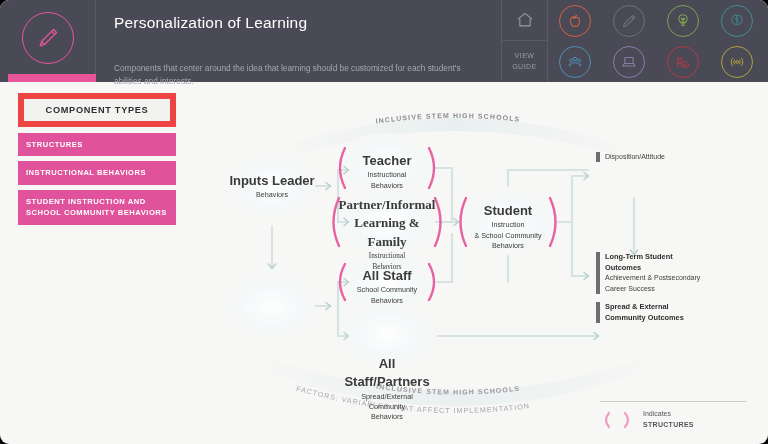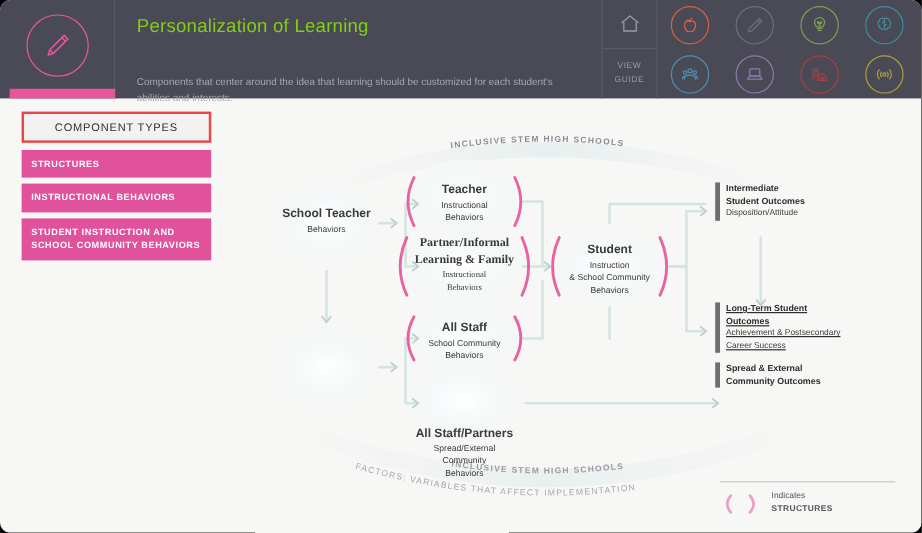--- a/index.html
+++ b/index.html
@@ -41,21 +41,21 @@
     border-radius: 50%;
     display: flex; align-items: center; justify-content: center;
     margin-bottom: 6px;
   }
   .hdr-titles {
     flex: 1;
     padding: 14px 0 0 18px;
   }
   .hdr-title {
     font-size: 15.5px;
-    color: #84cc16;
+    color: #ffffff;
     letter-spacing: .2px;
     margin-bottom: 5px;
   }
   .hdr-sub {
     font-size: 8.3px;
     color: #a6a6b2;
     line-height: 1.55;
     max-width: 360px;
     margin-top: 30px;
   }
@@ -94,24 +94,24 @@
     display: flex; align-items: center; justify-content: center;
   }
 
   
   .legend {
     position: absolute; left: 18px; top: 93px;
     width: 158px;
   }
   .legend-head {
     background: #f2f2f0;
-    border: 2px solid #ef4444;
+    border: 6px solid #ef4444;
     text-align: center;
     font-size: 9.2px;
-    font-weight: normal;
+    font-weight: bold;
     letter-spacing: .7px;
     color: #2e2e2e;
     padding: 6px 0;
     margin-bottom: 6px;
   }
   .legend-item {
     background: #e0529b;
     color: #fff;
     font-size: 7.6px;
     font-weight: bold;
@@ -128,21 +128,21 @@
   }
   .diagram svg { position: absolute; left: 0; top: 0; }
 
   .node {
     position: absolute;
     display: flex; flex-direction: column;
     align-items: center; justify-content: center;
     text-align: center;
     color: #3b3b3b;
   }
-  .node-l1 { font-size: 10px; font-weight: bold; line-height: 1.42; }
+  .node-l1 { font-size: 13px; font-weight: bold; line-height: 1.42; }
   .node-l2 { font-size: 7.2px; line-height: 1.42; }
 
   .outcome {
     position: absolute;
     padding-left: 9px;
     color: #2f2f2f;
   }
   .outcome::before {
     content: "";
     position: absolute; left: 0; top: 0;
@@ -378,21 +378,21 @@
           <path d="M 245 112 Q 256 136 245 160"></path>
         <path d="M 155 178 Q 145 196 155 214"></path> 
           <path d="M 239 178 Q 249 196 239 214"></path>
         <path d="M 276 112 Q 265 136 276 160"></path> 
           <path d="M 360 112 Q 371 136 360 160"></path>
       </g>
 
     </svg>
 
     <div class="node" style="left:34px; top:86px; width:96px;">
-      <span class="node-l1">School Teacher</span>
+      <span class="node-l1">Inputs Leader</span>
       <span class="node-l2">Behaviors</span>
     </div>
 
 
     <div class="node" style="left:152px; top:66px; width:90px;">
       <span class="node-l1">Teacher</span>
       <span class="node-l2" style="white-space:pre-line">Instructional
 Behaviors</span>
     </div>
 
@@ -417,26 +417,24 @@
     </div>
 
     <div class="node" style="left:272px; top:116px; width:92px;align-items:center;">
       <span class="node-l1">Student</span>
       <span class="node-l2" style="white-space:pre-line">Instruction
 &amp; School Community
 Behaviors</span>
     </div>
 
     <div class="outcome" style="left:406px; top:66px; width:160px;">
-      <div class="oc-b" style="white-space:pre-line">Intermediate
-Student Outcomes</div>
       <div class="oc-n" style="white-space:pre-line">Disposition/Attitude</div>
     </div>
 
-    <div class="outcome" style="left:406px; top:166px; width:170px;text-decoration:underline;">
+    <div class="outcome" style="left:406px; top:166px; width:170px;">
       <div class="oc-b" style="white-space:pre-line">Long-Term Student
 Outcomes</div>
       <div class="oc-n" style="white-space:pre-line">Achievement &amp; Postsecondary
 Career Success</div>
     </div>
 
     <div class="outcome" style="left:406px; top:216px; width:160px;">
       <div class="oc-b" style="white-space:pre-line">Spread &amp; External
 Community Outcomes</div>
     </div>

